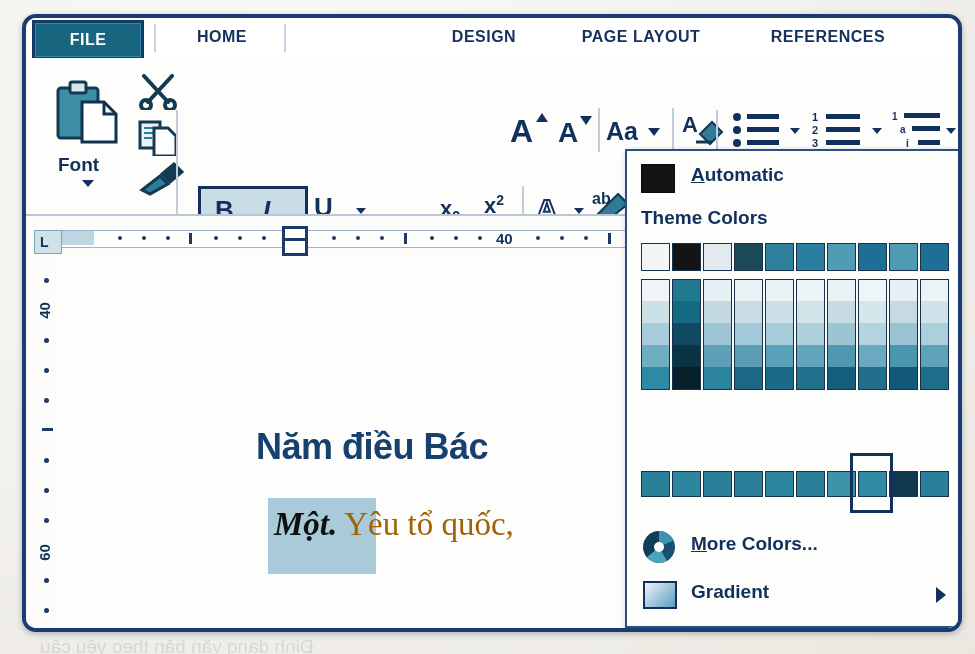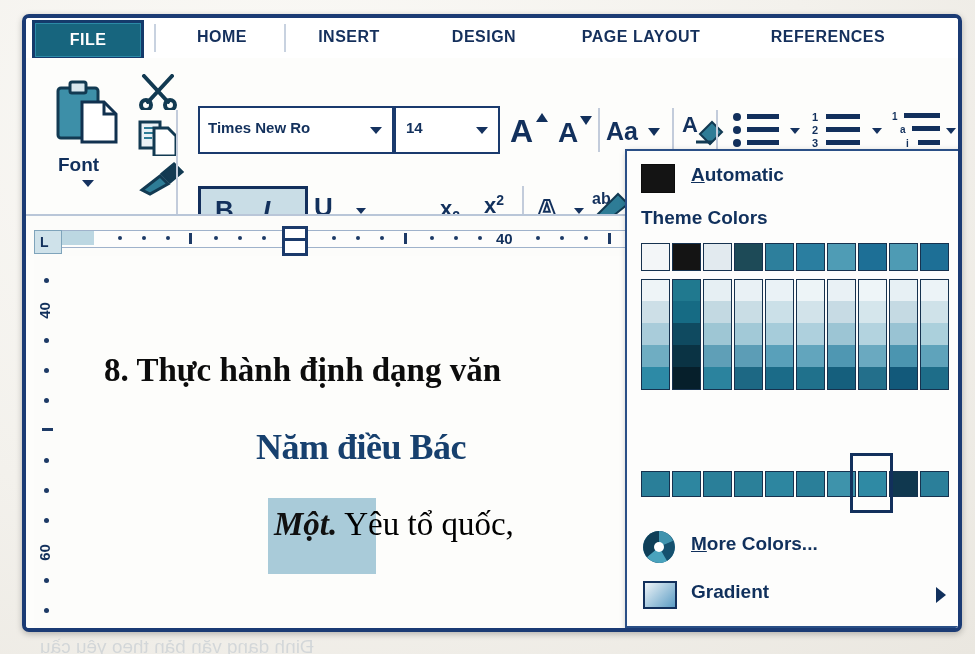--- a/index.html
+++ b/index.html
@@ -15,21 +15,21 @@
       radial-gradient(ellipse at 30% 20%, #fbfaf7 0%, #f3f1ec 55%, #eae7e0 100%);
   }
   #bleed{position:absolute;inset:0;opacity:.17;pointer-events:none;}
   .bleedline{
     position:absolute;color:#4a6c93;font-size:19px;
     transform:scaleX(-1);white-space:nowrap;font-family:"Liberation Sans",sans-serif;
   }
   
   #win{
     position:absolute;left:22px;top:14px;width:932px;height:610px;
-    border:4px solid #1b3b74;border-radius:7px;
+    border:4px solid #1b3b74;border-radius:14px;
     background:#fdfdfb;overflow:hidden;
     box-shadow:0 2px 6px rgba(0,0,0,.25);
   }
   #winInner{position:absolute;inset:0;overflow:hidden;}
   
   #tabbar{position:absolute;left:0;top:0;width:100%;height:40px;background:#ffffff;
           border-bottom:2px solid #20457f;}
   .tab{position:absolute;top:2px;height:34px;line-height:34px;
        font-weight:bold;font-size:16px;letter-spacing:.5px;color:#15305c;
        text-align:center;}
@@ -75,26 +75,26 @@
   #vruler{position:absolute;left:8px;top:0;width:26px;bottom:0;background:#fcfcfa;}
   .vdot{position:absolute;left:10px;width:5px;height:5px;background:#1d3a66;border-radius:50%;}
   .vtick{position:absolute;left:8px;width:11px;height:3px;background:#1d3a66;}
   .vnum{position:absolute;left:2px;font-size:15px;font-weight:bold;color:#12305c;
         transform:rotate(-90deg);}
   .docline{position:absolute;color:#0c0c0c;white-space:nowrap;
            font-family:"Liberation Serif",serif;}
   #l1{left:96px;top:22px;font-size:32px;}
   #l2{left:78px;top:96px;font-size:33px;font-weight:bold;}
   #l3{left:230px;top:170px;font-size:36px;font-weight:bold;color:#17406e;
-      font-family:Liberation Serif, serif;letter-spacing:-.5px;}
+      font-family:Liberation Sans, sans-serif;letter-spacing:-.5px;}
   #l4wrap{position:absolute;left:248px;top:250px;}
   #l4sel{position:absolute;left:-6px;top:-8px;width:108px;height:76px;background:#a9cbd9;}
   .l4a{position:relative;font-size:33px;font-weight:bold;font-style:italic;
        font-family:"Liberation Serif",serif;color:#101010;}
-  .l4b{position:relative;font-size:33px;font-family:"Liberation Serif",serif;color:#000000;}
+  .l4b{position:relative;font-size:33px;font-family:"Liberation Serif",serif;color:#a16207;}
   
   #dropdown{position:absolute;left:599px;top:131px;width:333px;height:475px;
             background:#fdfdfc;border:2px solid #2a4f86;box-shadow:2px 3px 7px rgba(0,0,0,.3);
             overflow:hidden;z-index:40;}
   #autoRow{position:absolute;left:0;top:2px;width:100%;height:48px;}
   #autoSw{position:absolute;left:14px;top:11px;width:32px;height:27px;background:#141414;
           border:1px solid #0c0c0c;}
   #autoTxt{position:absolute;left:64px;top:11px;font-size:19px;font-weight:bold;color:#10305c;}
   #autoTxt u{text-decoration:underline;}
   .secthead{position:absolute;font-size:19px;font-weight:bold;color:#10305c;}
@@ -128,21 +128,20 @@
 </div>
 
 <div id="win">
 <div id="winInner">
 
   <div id="tabbar">
     <div class="tab file" style="left:6px;width:106px;">FILE</div>
     <div class="tabsep" style="left:128px;"></div>
     <div class="tab" style="left:140px;width:112px;">HOME</div>
     <div class="tabsep" style="left:258px;"></div>
-    <div class="tab" style="left:268px;width:110px;">INSERT</div>
     <div class="tab" style="left:398px;width:120px;">DESIGN</div>
     <div class="tab" style="left:530px;width:170px;">PAGE LAYOUT</div>
     <div class="tab" style="left:712px;width:180px;">REFERENCES</div>
   </div>
 
   <div id="ribbon">
 
     <div id="pasteBtn">
       <svg class="ico" style="left:8px;top:2px;" width="74" height="74" viewBox="0 0 74 74">
         <rect x="6" y="10" width="40" height="50" rx="3" fill="#3d8fa8" stroke="#123a52" stroke-width="3"></rect>
@@ -172,28 +171,20 @@
     </svg>
 
     <div class="grouplabel" style="left:10px;top:160px;">Clipboard</div>
     <svg class="ico" style="left:118px;top:162px;" width="18" height="18" viewBox="0 0 18 18">
       <path d="M2 2 h12 v3 h-9 v9 h-3 z" fill="#12305c"></path>
       <path d="M7 7 h9 v9 h-9 z" fill="#12305c"></path>
       <path d="M16 5 L16 16 L5 16" stroke="#12305c" stroke-width="2" fill="none"></path>
     </svg>
     <div class="vsep" style="left:150px;top:52px;height:146px;"></div>
 
-    <div class="combo" style="left:172px;top:48px;width:192px;height:44px;">
-      <div class="combotext" style="left:8px;top:11px;width:140px;">Times New Ro</div>
-      <div class="caret" style="right:10px;top:19px;"></div>
-    </div>
-    <div class="combo" style="left:368px;top:48px;width:102px;height:44px;">
-      <div class="combotext" style="left:10px;top:11px;width:50px;">14</div>
-      <div class="caret" style="right:10px;top:19px;"></div>
-    </div>
 
     <svg class="ico" style="left:482px;top:50px;" width="40" height="40" viewBox="0 0 40 40">
       <text x="2" y="34" font-family="Liberation Sans" font-size="32" font-weight="bold" fill="#12305c">A</text>
       <path d="M28 14 l6 -9 l6 9 z" fill="#12305c"></path>
     </svg>
     <svg class="ico" style="left:530px;top:52px;" width="38" height="38" viewBox="0 0 38 38">
       <text x="2" y="32" font-family="Liberation Sans" font-size="28" font-weight="bold" fill="#12305c">A</text>
       <path d="M24 6 l6 9 l6 -9 z" fill="#12305c"></path>
     </svg>
     <svg class="ico" style="left:580px;top:56px;" width="56" height="34" viewBox="0 0 56 34">
@@ -344,21 +335,20 @@
       <div class="vtick" style="top:172px;"></div>
       <div class="vdot" style="top:202px;"></div>
       <div class="vdot" style="top:232px;"></div>
       <div class="vdot" style="top:262px;"></div>
       <div class="vnum" style="top:288px;">60</div>
       <div class="vdot" style="top:322px;"></div>
       <div class="vdot" style="top:352px;"></div>
 
     </div>
 
-    <div class="docline" id="l2">8. Thực hành định dạng văn</div>
     <div class="docline" id="l3">Năm điều Bác</div>
     <div id="l4wrap">
       <div id="l4sel"></div>
       <span class="l4a">Một.</span><span class="l4b"> Yêu tổ quốc,</span>
     </div>
   </div>
 
   <div id="dropdown">
 
     <div id="autoRow">

